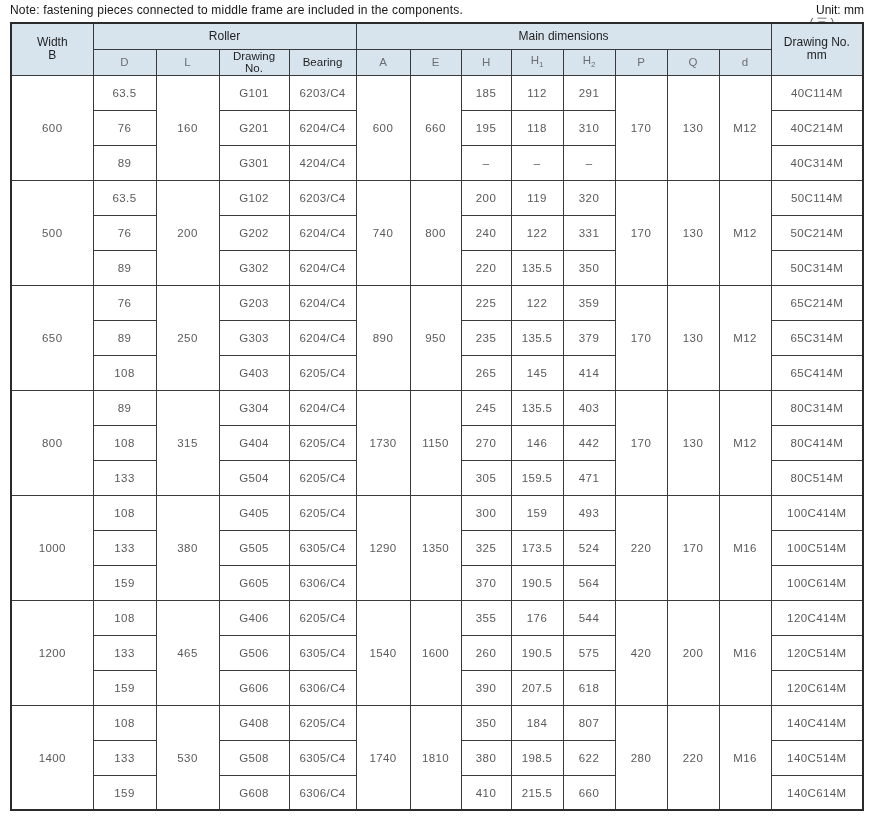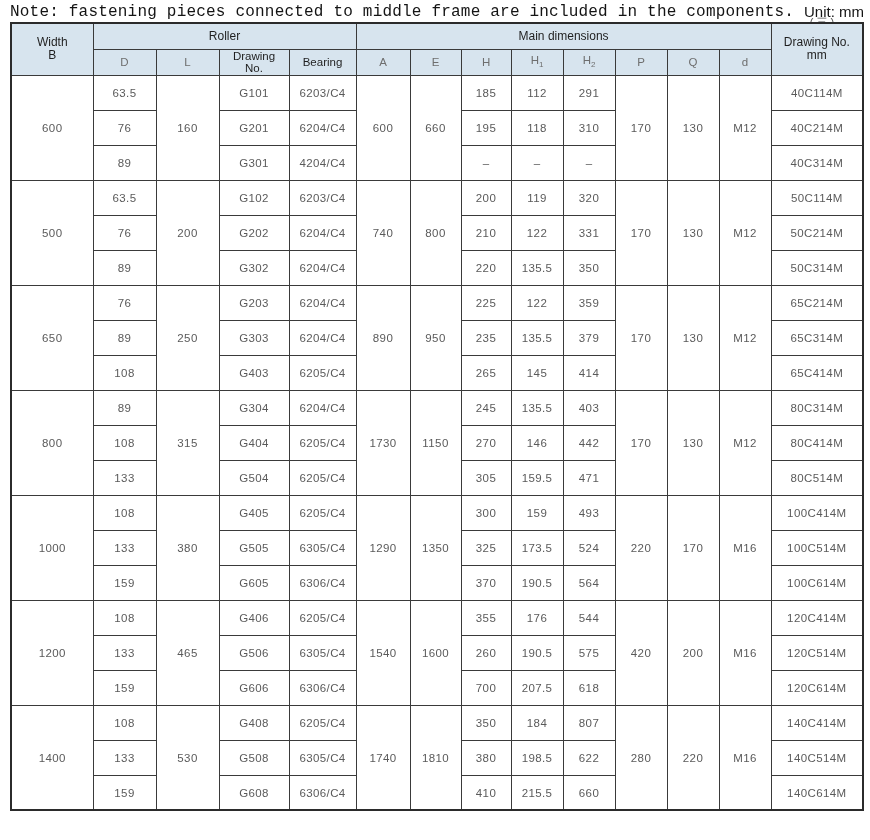--- a/index.html
+++ b/index.html
@@ -14,25 +14,25 @@
   html,body{background:#ffffff;}
   .page{
     position:relative;
     width:870px;height:840px;
     background:#fff;
     font-family:"Liberation Sans", sans-serif;
     overflow:hidden;
   }
   .note{
     position:absolute;left:10px;top:3px;
-    font-size:16px;color:#141414;letter-spacing:0.2px;font-family:Liberation Mono, monospace;
+    font-size:12px;color:#141414;letter-spacing:0.2px;
   }
   .unit{
     position:absolute;right:6px;top:3px;
-    font-size:15px;color:#141414;
+    font-size:12px;color:#141414;
   }
   .frag{
     position:absolute;right:28px;top:17px;
     height:5px;width:40px;overflow:hidden;
     color:#555;font-size:11px;line-height:11px;text-align:center;
   }
   table.spec{
     position:absolute;left:10px;top:22px;
     width:852px;
     border-collapse:collapse;
@@ -166,21 +166,21 @@
           <td>320</td>
           <td rowspan="3">170</td>
           <td rowspan="3">130</td>
           <td rowspan="3">M12</td>
           <td>50C114M</td>
         </tr>
         <tr>
           <td>76</td>
           <td>G202</td>
           <td>6204/C4</td>
-          <td>210</td>
+          <td>240</td>
           <td>122</td>
           <td>331</td>
           <td>50C214M</td>
         </tr>
         <tr>
           <td>89</td>
           <td>G302</td>
           <td>6204/C4</td>
           <td>220</td>
           <td>135.5</td>
@@ -311,21 +311,21 @@
           <td>6305/C4</td>
           <td>260</td>
           <td>190.5</td>
           <td>575</td>
           <td>120C514M</td>
         </tr>
         <tr>
           <td>159</td>
           <td>G606</td>
           <td>6306/C4</td>
-          <td>700</td>
+          <td>390</td>
           <td>207.5</td>
           <td>618</td>
           <td>120C614M</td>
         </tr>
         <tr>
           <td rowspan="3">1400</td>
           <td>108</td>
           <td rowspan="3">530</td>
           <td>G408</td>
           <td>6205/C4</td>

